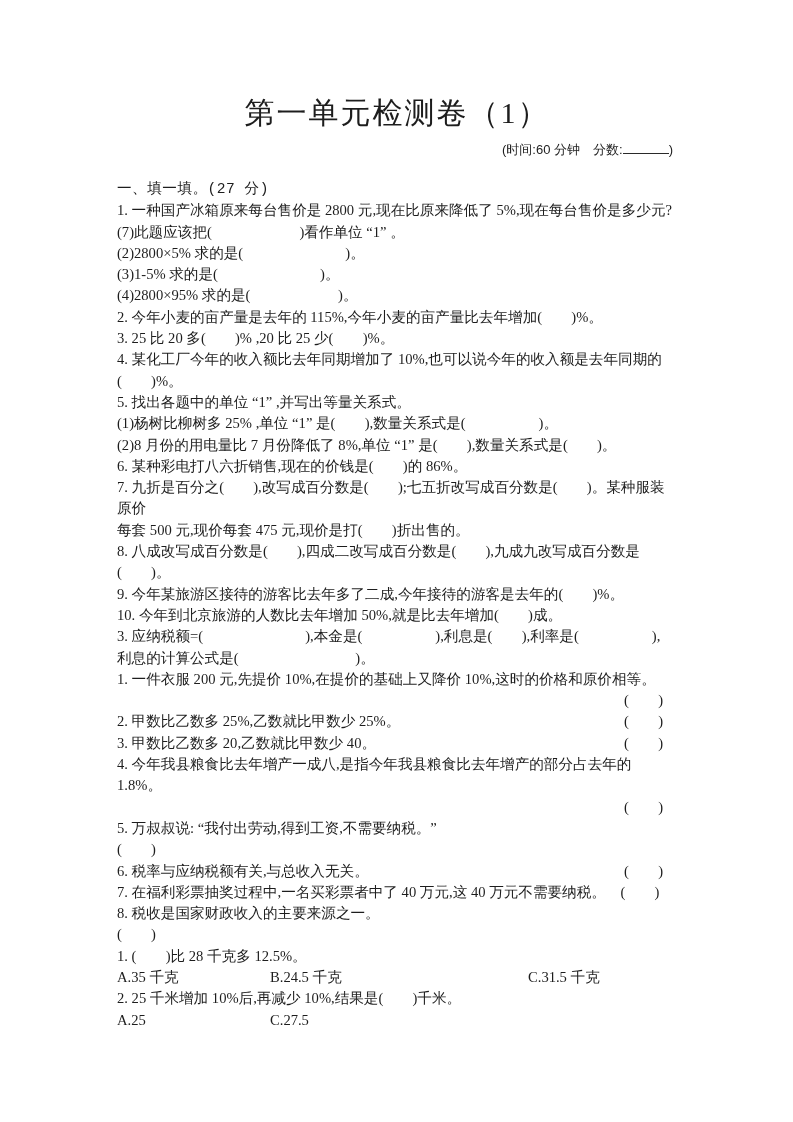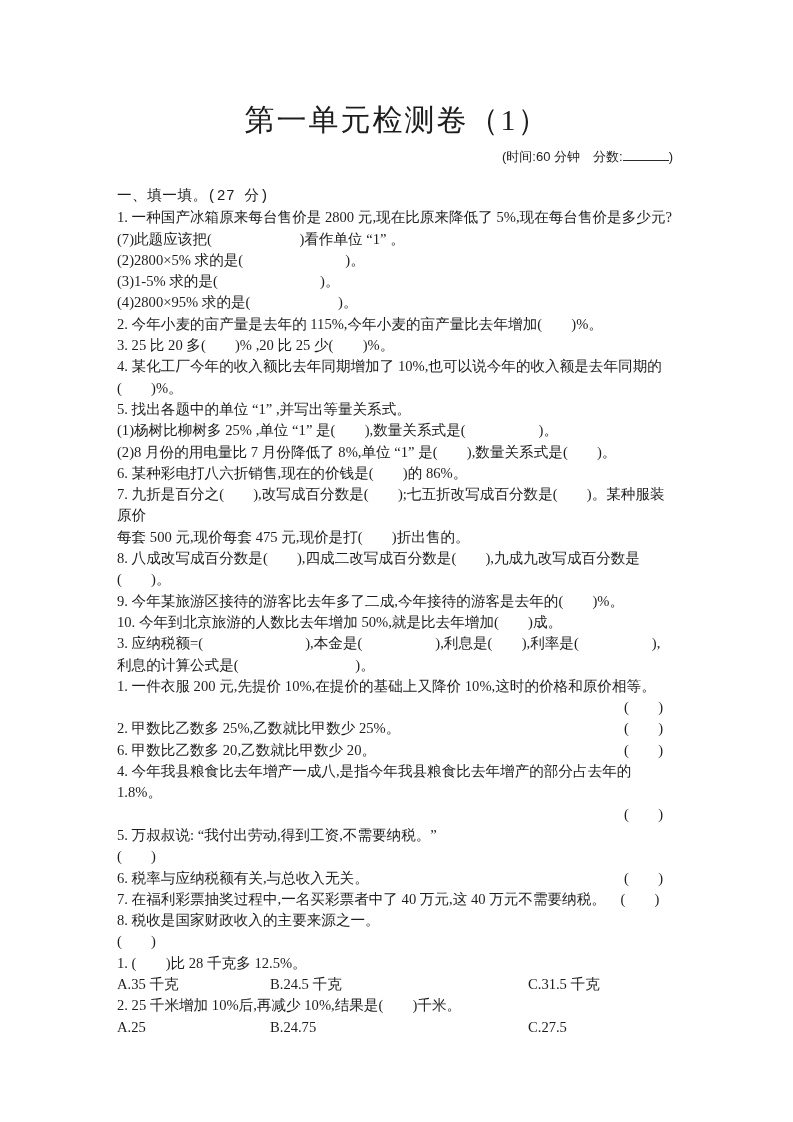--- a/index.html
+++ b/index.html
@@ -2,21 +2,21 @@
 <html><head>
 <meta charset="utf-8">
 <style>
   html,body{margin:0;padding:0;background:#e8e8e8;}
   .page{
     width:793px;height:1122px;background:#ffffff;margin:0 auto;
     position:relative;color:#1d1d1d;overflow:hidden;
     font-family:"Liberation Sans",sans-serif;
   }
   .content{
-    position:absolute;left:117px;top:7px;width:560px;
+    position:absolute;left:117px;top:0;width:560px;
   }
   .title{
     margin-top:92px;text-align:center;
     font-family:"Liberation Serif",serif;
     font-size:30px;line-height:42px;letter-spacing:2px;font-weight:400;
     white-space:pre;
   }
   .meta{
     text-align:right;font-size:13px;line-height:24px;margin-top:4px;
     padding-right:4px;font-family:"Liberation Sans",sans-serif;white-space:pre;
@@ -67,30 +67,30 @@
       <div class="line">每套 500 元,现价每套 475 元,现价是打(　　)折出售的。</div>
       <div class="line">8. 八成改写成百分数是(　　),四成二改写成百分数是(　　),九成九改写成百分数是(　　)。</div>
       <div class="line">9. 今年某旅游区接待的游客比去年多了二成,今年接待的游客是去年的(　　)%。</div>
       <div class="line">10. 今年到北京旅游的人数比去年增加 50%,就是比去年增加(　　)成。</div>
       <div class="line">3. 应纳税额=(　　　　　　　),本金是(　　　　　),利息是(　　),利率是(　　　　　),</div>
       <div class="line">利息的计算公式是(　　　　　　　　)。</div>
 
       <div class="line">1. 一件衣服 200 元,先提价 10%,在提价的基础上又降价 10%,这时的价格和原价相等。</div>
       <div class="line right-line">(　　)</div>
       <div class="line flex"><span>2. 甲数比乙数多 25%,乙数就比甲数少 25%。</span><span class="paren">(　　)</span></div>
-      <div class="line flex"><span>6. 甲数比乙数多 20,乙数就比甲数少 20。</span><span class="paren">(　　)</span></div>
+      <div class="line flex"><span>3. 甲数比乙数多 20,乙数就比甲数少 40。</span><span class="paren">(　　)</span></div>
       <div class="line">4. 今年我县粮食比去年增产一成八,是指今年我县粮食比去年增产的部分占去年的 1.8%。</div>
       <div class="line right-line">(　　)</div>
       <div class="line">5. 万叔叔说: “我付出劳动,得到工资,不需要纳税。”</div>
       <div class="line">(　　)</div>
       <div class="line flex"><span>6. 税率与应纳税额有关,与总收入无关。</span><span class="paren">(　　)</span></div>
       <div class="line">7. 在福利彩票抽奖过程中,一名买彩票者中了 40 万元,这 40 万元不需要纳税。　(　　)</div>
       <div class="line">8. 税收是国家财政收入的主要来源之一。</div>
       <div class="line">(　　)</div>
 
       <div class="line">1. (　　)比 28 千克多 12.5%。</div>
       <div class="line opts"><span>A.35 千克</span><span>B.24.5 千克</span><span>C.31.5 千克</span></div>
       <div class="line">2. 25 千米增加 10%后,再减少 10%,结果是(　　)千米。</div>
-      <div class="line opts"><span>A.25</span><span>B.24.75</span><span>C.27.5</span></div>
+      <div class="line opts"><span>A.25</span><span>C.27.5</span></div>
 
     </div>
   </div>
 </div>
 
 </body></html>

